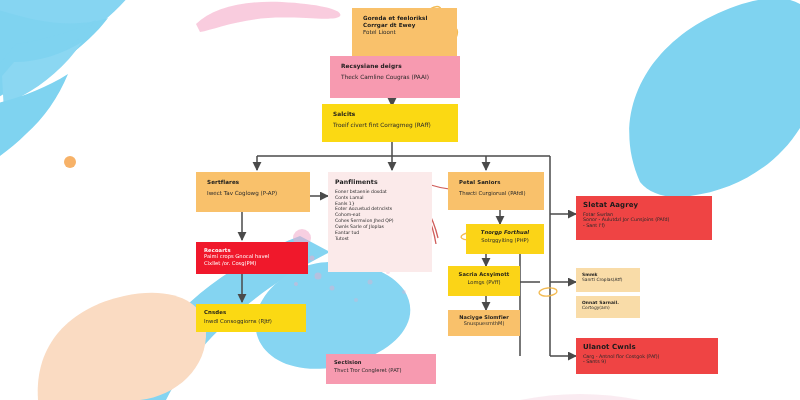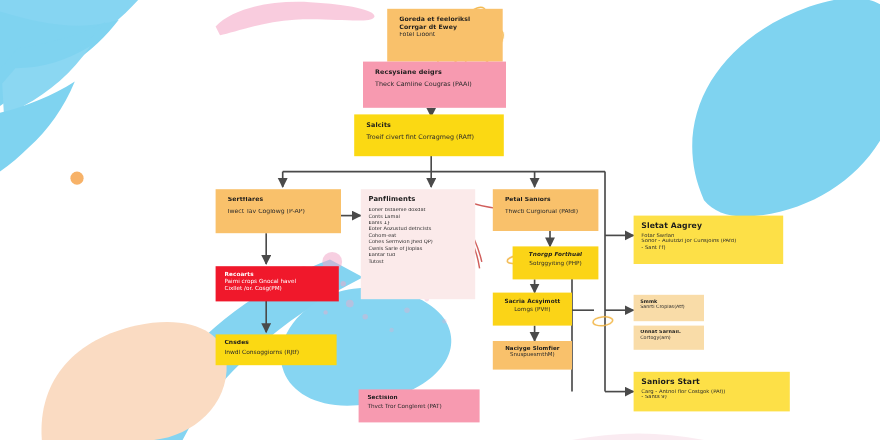--- a/index.html
+++ b/index.html
@@ -37,21 +37,21 @@
     white-space:nowrap;
     overflow:hidden;
   }
   .node.dark .t, .node.dark .s{color:#ffffff;}
 
   .n-orange{background:#F9C16B;}
   .n-pink{background:#F79AB0;}
   .n-yellow{background:#FBD913;}
   .n-red{background:#F0182B;}
   .n-palepink{background:#FBEAEA;}
-  .n-white{background:#fde047;}
+  .n-white{background:#ef4444;}
   .n-peach{background:#F9DCA8;}
   .n-yellowlt{background:#FBD417;}
 
   .listbox .li{
     display:block;
     color:#2b2b2b;
     white-space:nowrap;
     overflow:hidden;
     line-height:1.30;
   }
@@ -240,19 +240,19 @@
       <span class="t">Smmk</span>
       <span class="s">Sanrti Croplas(Atf)</span>
     </div>
 
     <div class="node n-peach" style="left:576px;top:296px;width:64px;height:22px;font-size:4.4px;padding:4px 6px;">
       <span class="t">Onnat Sarnail.</span>
       <span class="s">Cortogy(am)</span>
     </div>
 
     <div class="node n-white" style="left:576px;top:338px;width:142px;height:36px;font-size:4.8px;padding:5px 7px;">
-      <span class="t" style="font-size:7px;">Saniors Start</span>
+      <span class="t" style="font-size:7px;">Ulanot Cwnls</span>
       <span class="s" style="margin-top:2px;">Carg - Antnol flor Costgok (PAf))</span>
       <span class="s">- Sants 9)</span>
     </div>
 
   </div>
 </div>
 
 </body></html>

